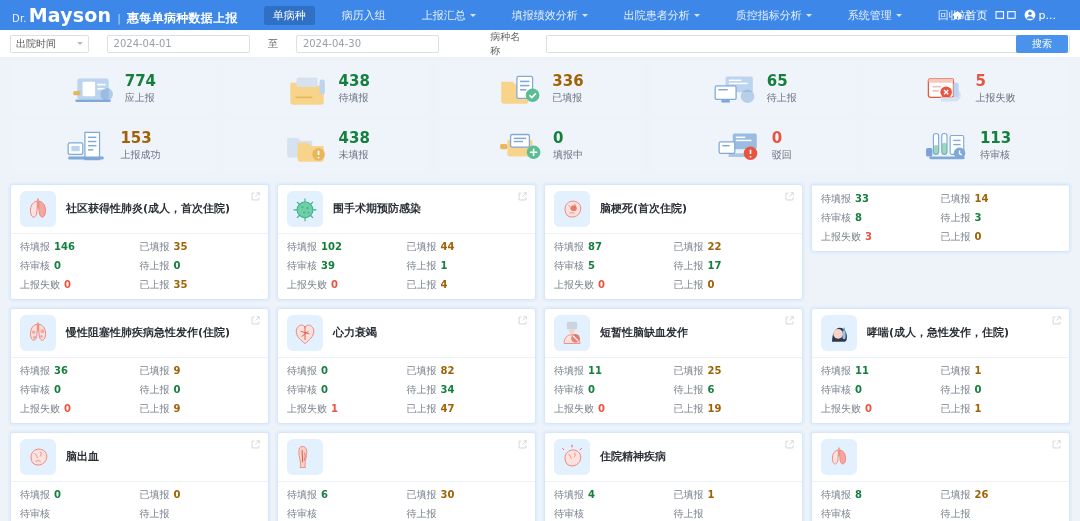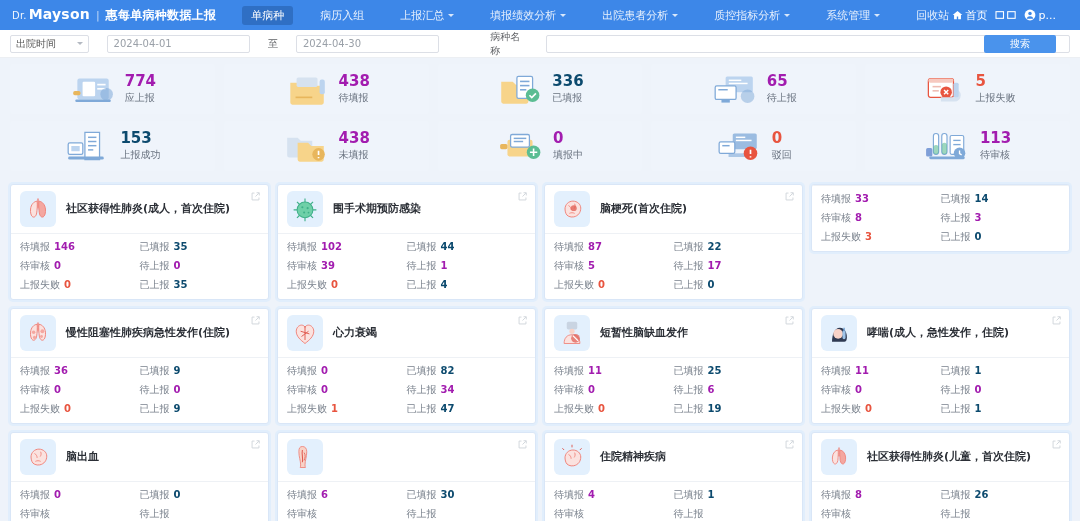--- a/index.html
+++ b/index.html
@@ -21,21 +21,21 @@
     padding: 0 10px 0 12px;
     color: #fff;
     position: relative;
   }
   .brand {
     display: flex; align-items: baseline;
     white-space: nowrap;
     margin-right: 20px;
   }
   .brand-dr { font-size: 10px; opacity: .92; letter-spacing: .2px; }
-  .brand-mayson { font-size: 14px; font-weight: bold; letter-spacing: .2px; margin-left: 2px;}
+  .brand-mayson { font-size: 19px; font-weight: bold; letter-spacing: .2px; margin-left: 2px;}
   .brand-sep { margin: 0 6px; opacity: .65; font-size: 11px; }
   .brand-title { font-size: 12px; font-weight: bold; letter-spacing: .3px;}
 
   .nav-items { display: flex; align-items: center; height: 100%; }
   .nav-item {
     display: flex; align-items: center;
     height: 19px; padding: 0 9px;
     margin: 0 9px;
     font-size: 11px;
     color: #e8f1fd;
@@ -87,22 +87,22 @@
     height: 18px; border: 1px solid #dcdfe6; border-radius: 2px;
     padding: 0 6px; font-size: 10px; color: #9aa0a8; background: #fff;
     display: flex; align-items: center;
   }
   .date-a { width: 150px; margin-left: 9px; }
   .date-b { width: 150px; margin-left: 9px; text-align: right; }
   .to-lbl { margin-left: 9px; font-size: 10px; color: #606266; }
   .ct-lbl { margin-left: 42px; font-size: 10px; color: #606266; }
   .ct-input { width: 550px; margin-left: 9px; }
   .btn-search {
-    position: absolute; right: 24px;
-    width: 72px; height: 18px;
+    position: absolute; right: 12px;
+    width: 52px; height: 18px;
     background: #4a93ec; color: #fff; border-radius: 2px;
     display: flex; align-items: center; justify-content: center;
     font-size: 10px; cursor: pointer;
   }
 
   
   .stats { padding: 6px 10px 0 10px; }
   .stat-row { display: flex; gap: 9px; margin-bottom: 7px; }
   .stat-card {
     flex: 1; height: 50px;
@@ -151,22 +151,22 @@
   .d-body {
     border-top: 1px solid #eef1f5;
     padding: 6px 9px 7px 9px;
     display: grid;
     grid-template-columns: 1fr 1fr;
     row-gap: 5px;
   }
   .d-stat { font-size: 10px; color: #7a828d; white-space: nowrap; }
   .d-stat .v { font-weight: bold; margin-left: 4px; }
 
-  .v-blue { color: #a21caf; }
-  .v-green { color: #0c4a6e; }
+  .v-blue { color: #15803d; }
+  .v-green { color: #a16207; }
   .v-red { color: #e8543f; }
 </style>
 </head>
 <body>
 
 <div class="topnav">
   <div class="brand">
     <span class="brand-dr">Dr.</span>
     <span class="brand-mayson">Mayson</span>
     <span class="brand-sep">|</span>
@@ -697,21 +697,20 @@
     <div class="d-cell">
       <div class="d-card">
         <div class="d-head">
           <span class="d-ico">
             <svg viewBox="0 0 34 32" width="30" height="28">
               <path d="M17 5v10" stroke="#ef8279" stroke-width="1.5"></path>
               <path d="M16 8c-3.5.4-6 3.5-6.5 8-.3 3.5.5 7 2.2 7.8s3.5-.8 4-4C16 15.8 16.4 11 16 8z" fill="#fbe2df" stroke="#ef8279" stroke-width="1"></path>
               <path d="M18 8c3.5.4 6 3.5 6.5 8 .3 3.5-.5 7-2.2 7.8s-3.5-.8-4-4C18 15.8 17.6 11 18 8z" fill="#f4a7a0" stroke="#ef8279" stroke-width="1"></path>
             </svg>
           </span>
-          <span class="d-name">社区获得性肺炎(儿童，首次住院)</span>
           <span class="d-link"><svg viewBox="0 0 16 16" width="11" height="11" fill="none" stroke="#9aa4b0" stroke-width="1.4">
               <path d="M6.5 3H3v10h10V9.5"></path>
               <path d="M9.5 2.5H13.5V6.5"></path>
               <path d="M13 3 8 8"></path>
             </svg></span>
         </div>
         <div class="d-body">
           <span class="d-stat"><span>待填报</span><span class="v v-blue">8</span></span>
           <span class="d-stat"><span>已填报</span><span class="v v-green">26</span></span>
           <span class="d-stat"><span>待审核</span><span class="v v-blue"></span></span>

